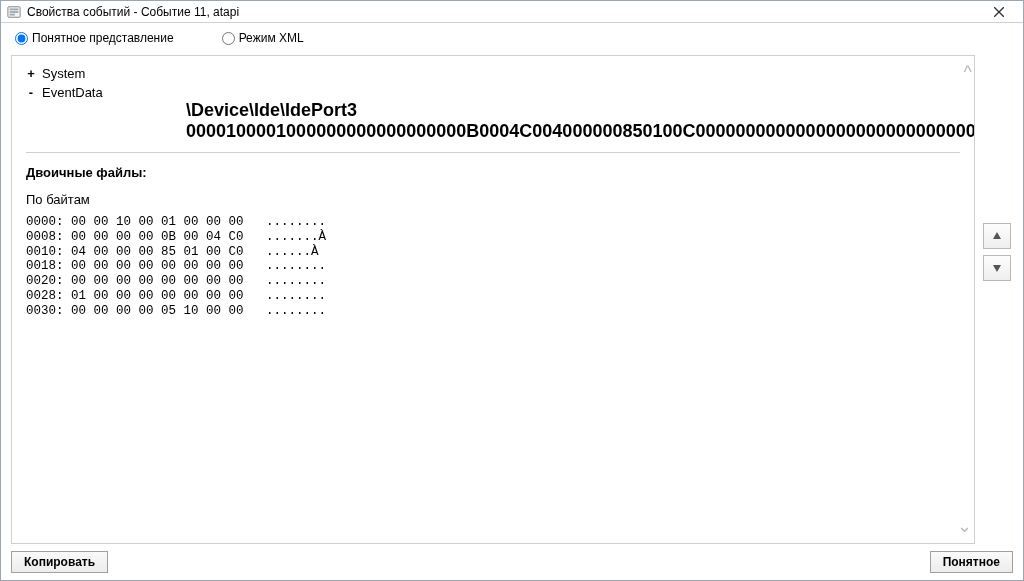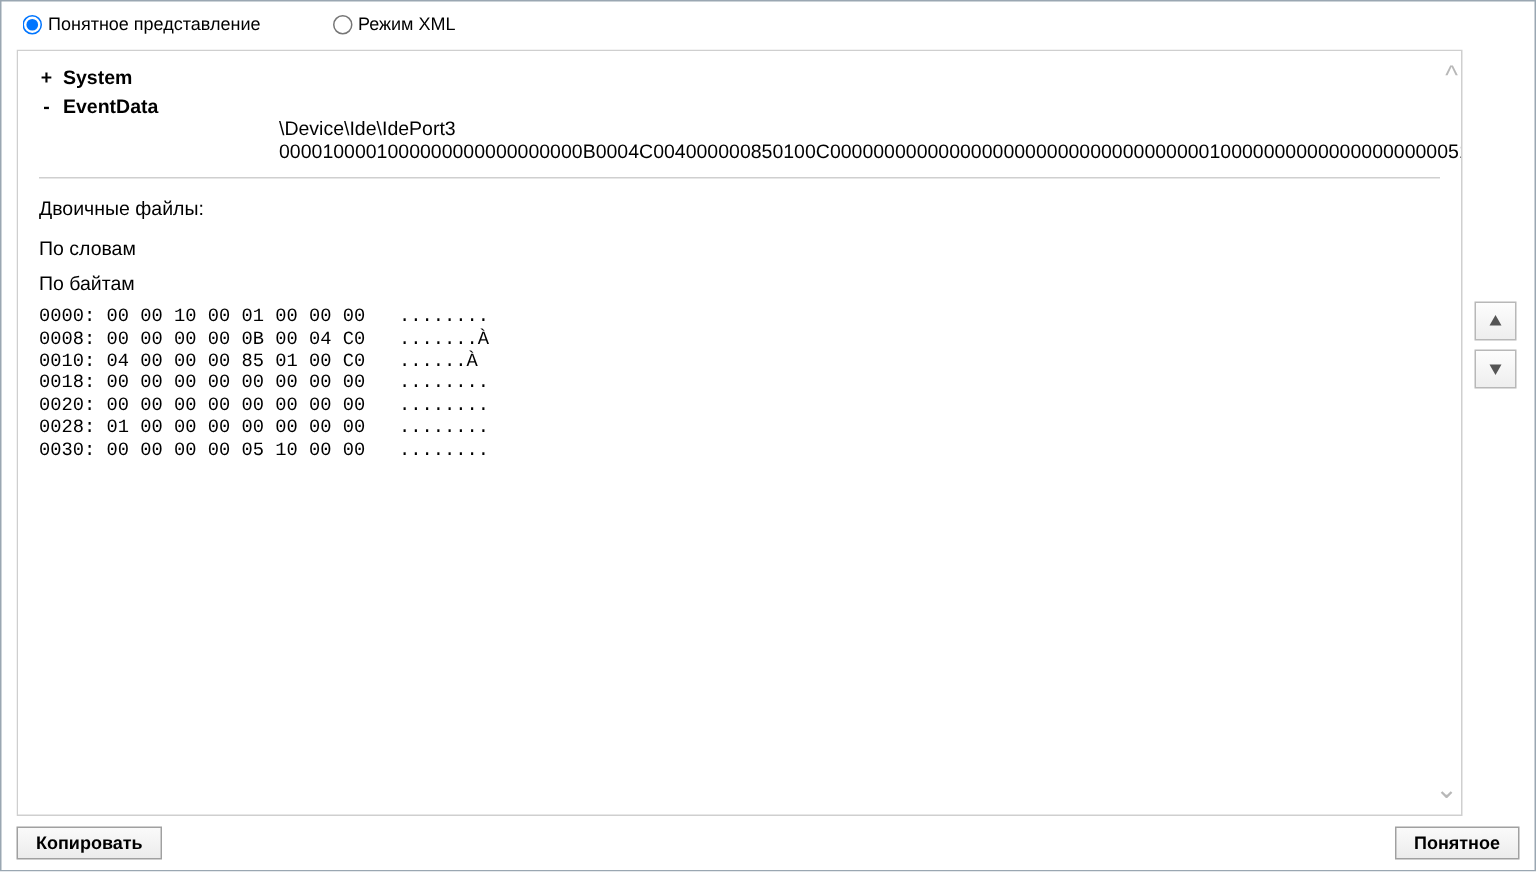--- a/index.html
+++ b/index.html
@@ -113,35 +113,36 @@
   }
   .tree-row {
     display: flex; align-items: center; gap: 6px;
     font-size: 13px;
   }
   .tree-row .toggler {
     width: 10px;
     font-weight: bold;
     text-align: center;
   }
-  .tree-row .label { font-weight: bold; }
+  .tree-row .label { font-weight: normal; }
   .eventdata-block {
     margin-top: 4px;
   }
   .ed-line {
-    font-size: 13px;
+    font-size: 18px;
     padding-left: 160px;
     white-space: nowrap;
+    font-weight: bold;
   }
   .sep {
     border-top: 1px solid #cfcfcf;
     margin: 10px 0 12px 0;
   }
   .bin-title {
-    font-weight: normal;
+    font-weight: bold;
     font-size: 13px;
     margin-bottom: 12px;
   }
   .subhead {
     font-size: 13px;
     margin: 4px 0 8px 0;
   }
   pre.hex {
     margin: 0 0 14px 0;
     font-family: Consolas, "Courier New", monospace;
@@ -173,20 +174,39 @@
     font-size: 12px;
     font-weight: bold;
   }
   input[type=radio] { margin: 0; }
 </style>
 </head>
 <body>
 
 <div class="window">
 
+  <div class="titlebar">
+    <div class="titlebar-left">
+      <span class="titlebar-icon">
+        <svg viewBox="0 0 16 16" width="14" height="14">
+          <rect x="1" y="2" width="14" height="12" rx="1" fill="#f3f3f3" stroke="#7a7a7a" stroke-width="1"></rect>
+          <rect x="3" y="4" width="10" height="2" fill="#9aa7b2"></rect>
+          <rect x="3" y="7" width="10" height="2" fill="#9aa7b2"></rect>
+          <rect x="3" y="10" width="6" height="2" fill="#9aa7b2"></rect>
+        </svg>
+      </span>
+      <span class="titlebar-title">Свойства событий - Событие 11, atapi</span>
+    </div>
+    <div class="close-btn">
+      <svg viewBox="0 0 10 10" width="10" height="10">
+        <line x1="0" y1="0" x2="10" y2="10" stroke="#333" stroke-width="1.3"></line>
+        <line x1="10" y1="0" x2="0" y2="10" stroke="#333" stroke-width="1.3"></line>
+      </svg>
+    </div>
+  </div>
 
 
   <div class="radio-row">
     <label class="radio-opt">
       <input type="radio" name="vm" checked="" style="">
       <span>Понятное представление</span>
     </label>
     <label class="radio-opt">
       <input type="radio" name="vm" style="">
       <span>Режим XML</span>
@@ -206,21 +226,20 @@
         <span class="toggler">-</span>
         <span class="label">EventData</span>
       </div>
       <div class="ed-line">\Device\Ide\IdePort3</div>
       <div class="ed-line">0000100001000000000000000000B0004C004000000850100C0000000000000000000000000000000000010000000000000000000005100000</div>
 
       <div class="sep"></div>
 
       <div class="bin-title">Двоичные файлы:</div>
 
-      <div class="subhead">По словам</div>
 
       <div class="subhead">По байтам</div>
       <pre class="hex">0000: 00 00 10 00 01 00 00 00   ........
 0008: 00 00 00 00 0B 00 04 C0   .......À
 0010: 04 00 00 00 85 01 00 C0   ......À
 0018: 00 00 00 00 00 00 00 00   ........
 0020: 00 00 00 00 00 00 00 00   ........
 0028: 01 00 00 00 00 00 00 00   ........
 0030: 00 00 00 00 05 10 00 00   ........</pre>
     </div>

